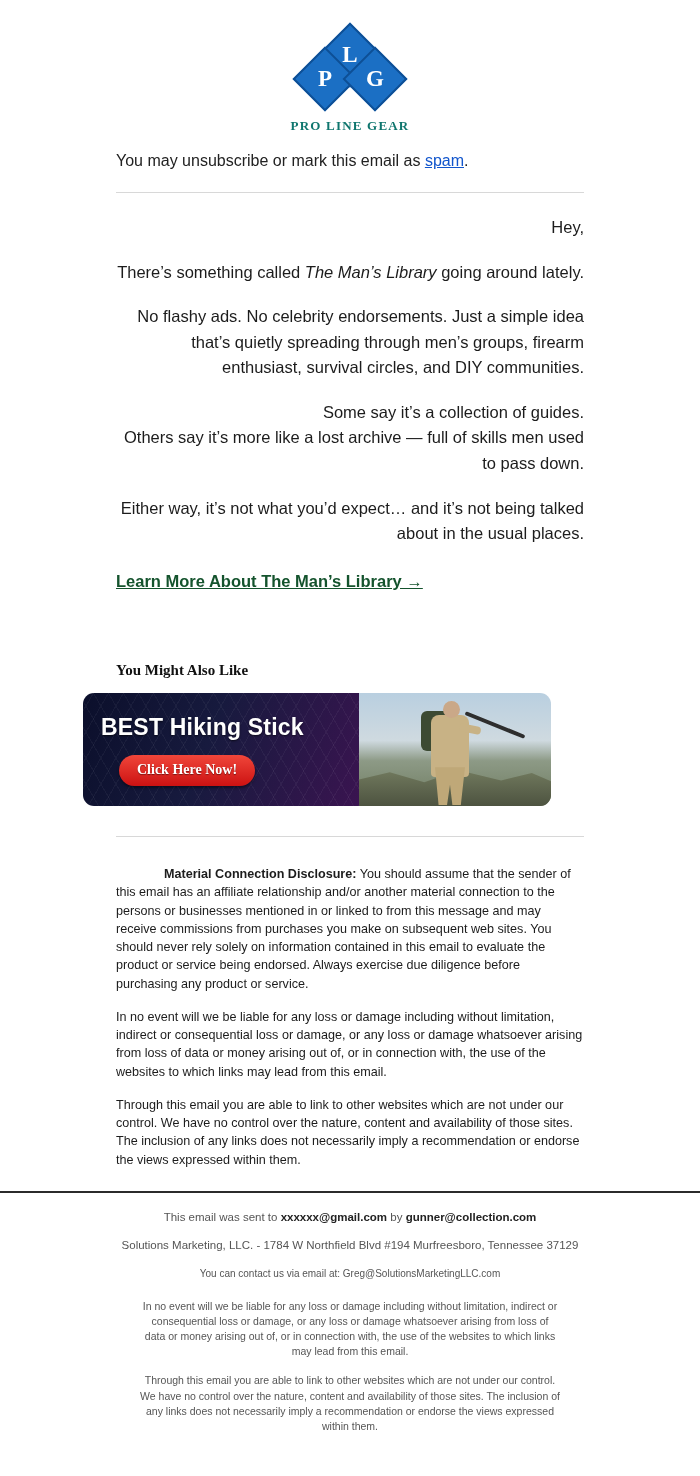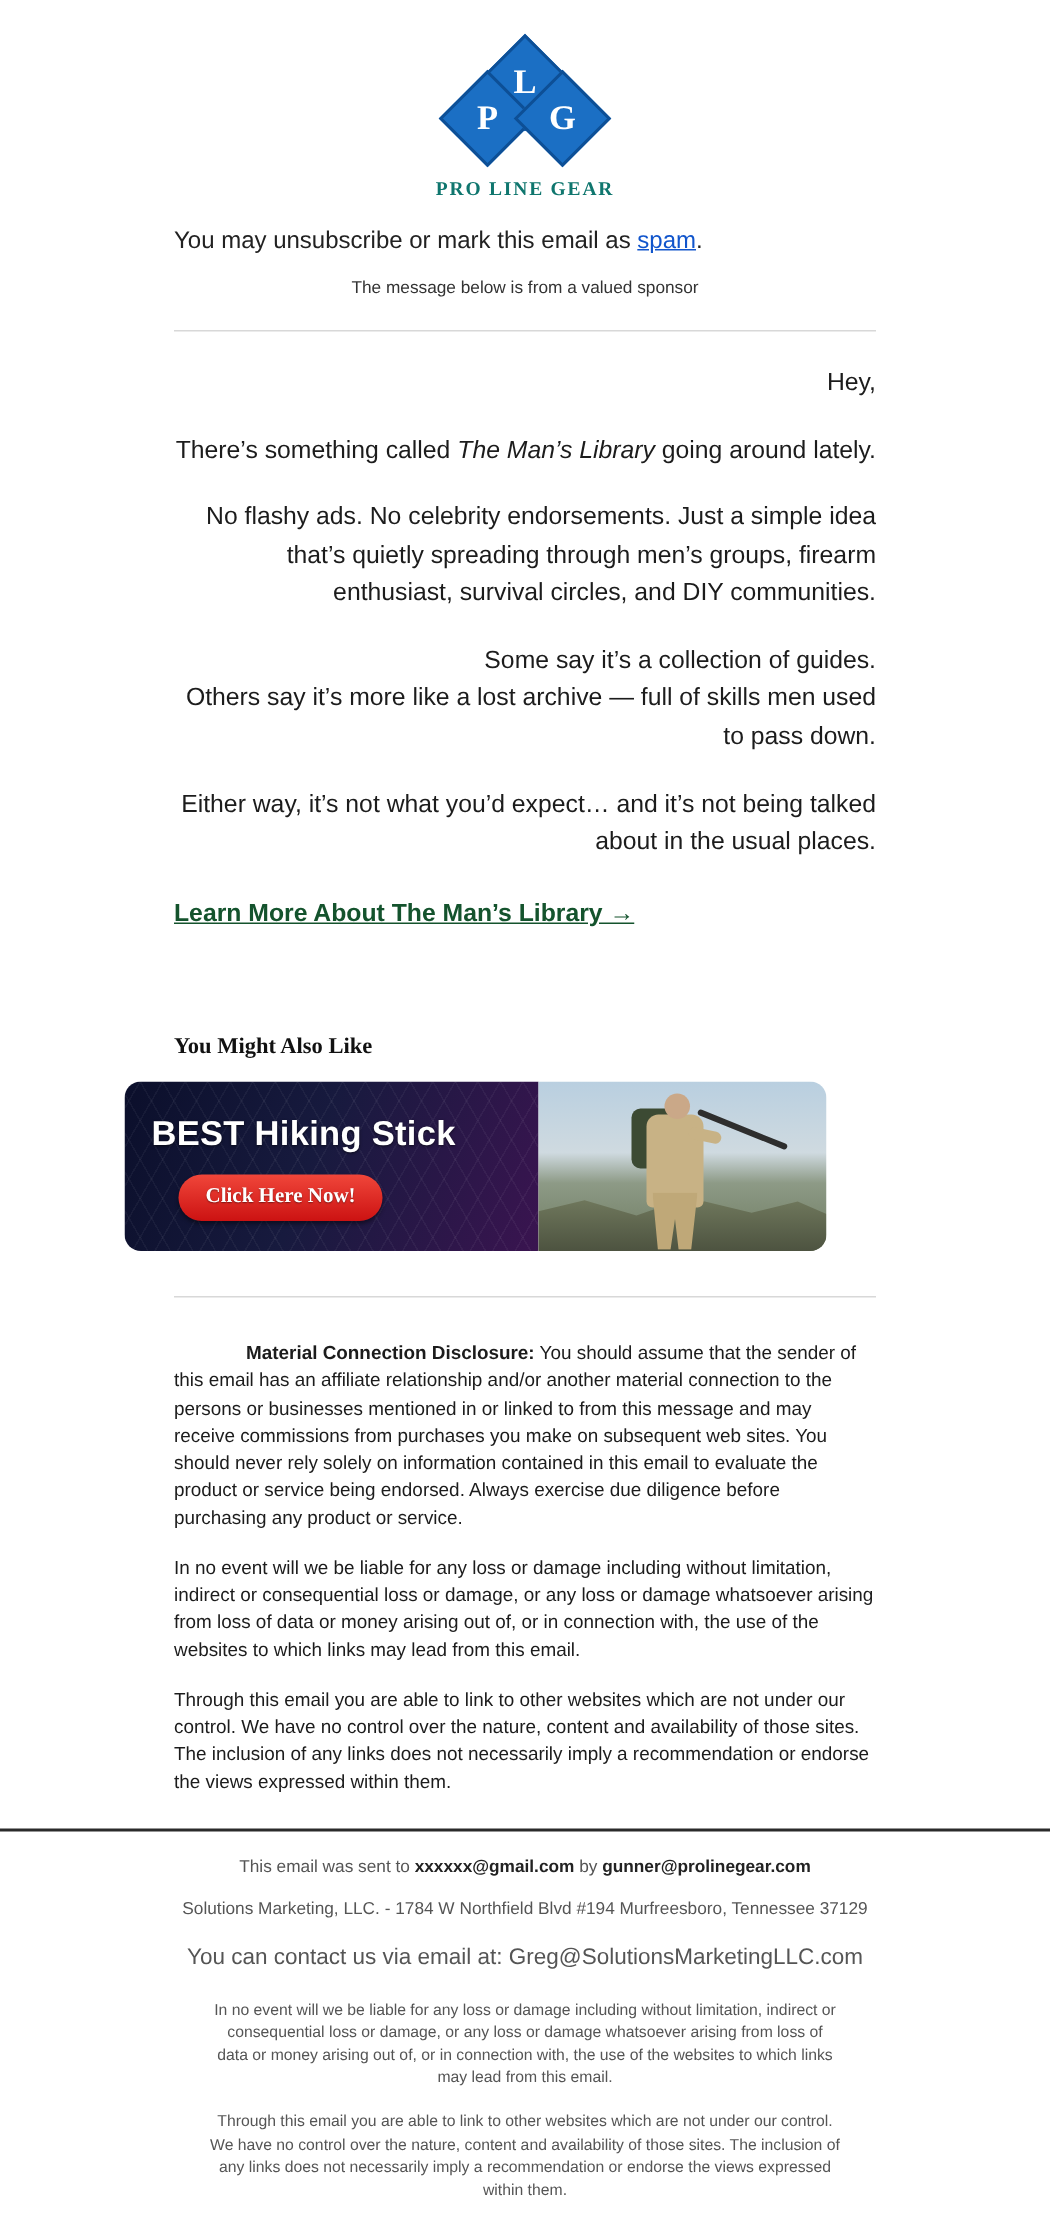--- a/index.html
+++ b/index.html
@@ -245,21 +245,21 @@
     font-size: 11.5px;
     margin: 0 0 14px 0;
   }
   .footer .sent-to b { color: #222; }
   .footer .addr {
     font-size: 11.5px;
     margin: 0 0 14px 0;
     line-height: 1.45;
   }
   .footer .contact {
-    font-size: 15px;
+    font-size: 10px;
     margin: 0 0 20px 0;
   }
   .footer .links {
     font-size: 11.5px;
     margin: 0 0 18px 0;
   }
   .footer .links a {
     color: #555;
     text-decoration: underline;
   }
@@ -286,21 +286,20 @@
       <div class="dia dia-g">
           <span>G</span>
         </div>
     </div>
     <div class="logo-text">PRO LINE GEAR</div>
   </div>
 
   <div class="unsub-line">
     <span>You may unsubscribe or mark this email as </span><a href="#">spam</a><span>.</span>
   </div>
-  <div class="sponsor-line">The message below is from a valued sponsor</div>
 
   <div class="rule"></div>
 
   <div class="body-copy">
     <p>Hey,</p>
     <p><span>There’s something called </span><em>The Man’s Library</em><span> going around lately.</span></p>
     <p>No flashy ads. No celebrity endorsements. Just a simple idea that’s quietly spreading through men’s groups, firearm enthusiast, survival circles, and DIY communities.</p>
     <p>
       <span>Some say it’s a collection of guides.</span><br>
       <span>Others say it’s more like a lost archive — full of skills men used to pass down.</span>
@@ -332,21 +331,21 @@
   <div class="disclosure">
     <p><b>Material Connection Disclosure:</b><span> You should assume that the sender of this email has an affiliate relationship and/or another material connection to the persons or businesses mentioned in or linked to from this message and may receive commissions from purchases you make on subsequent web sites. You should never rely solely on information contained in this email to evaluate the product or service being endorsed. Always exercise due diligence before purchasing any product or service.</span></p>
     <p>In no event will we be liable for any loss or damage including without limitation, indirect or consequential loss or damage, or any loss or damage whatsoever arising from loss of data or money arising out of, or in connection with, the use of the websites to which links may lead from this email.</p>
     <p>Through this email you are able to link to other websites which are not under our control. We have no control over the nature, content and availability of those sites. The inclusion of any links does not necessarily imply a recommendation or endorse the views expressed within them.</p>
   </div>
 
   <div class="rule-dark"></div>
 
   <div class="footer">
     <p class="sent-to">
-      <span>This email was sent to </span><b>xxxxxx@gmail.com</b><span> by </span><b>gunner@prolinegear.com</b>
+      <span>This email was sent to </span><b>xxxxxx@gmail.com</b><span> by </span><b>gunner@collection.com</b>
     </p>
     <p class="addr">Solutions Marketing, LLC. - 1784 W Northfield Blvd #194 Murfreesboro, Tennessee 37129</p>
     <p class="contact">You can contact us via email at: Greg@SolutionsMarketingLLC.com</p>
     <p class="legal">In no event will we be liable for any loss or damage including without limitation, indirect or consequential loss or damage, or any loss or damage whatsoever arising from loss of data or money arising out of, or in connection with, the use of the websites to which links may lead from this email.</p>
     <p class="legal">Through this email you are able to link to other websites which are not under our control. We have no control over the nature, content and availability of those sites. The inclusion of any links does not necessarily imply a recommendation or endorse the views expressed within them.</p>
   </div>
 
 </div>
 
 </body></html>

